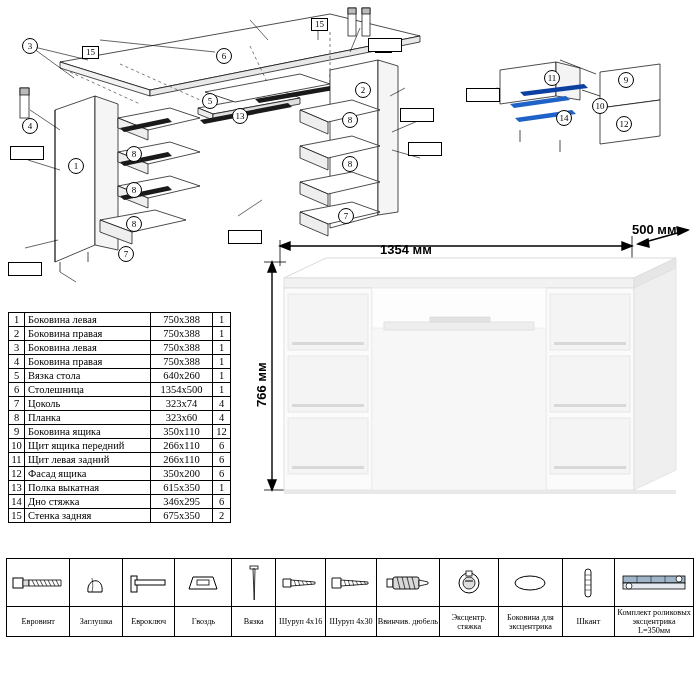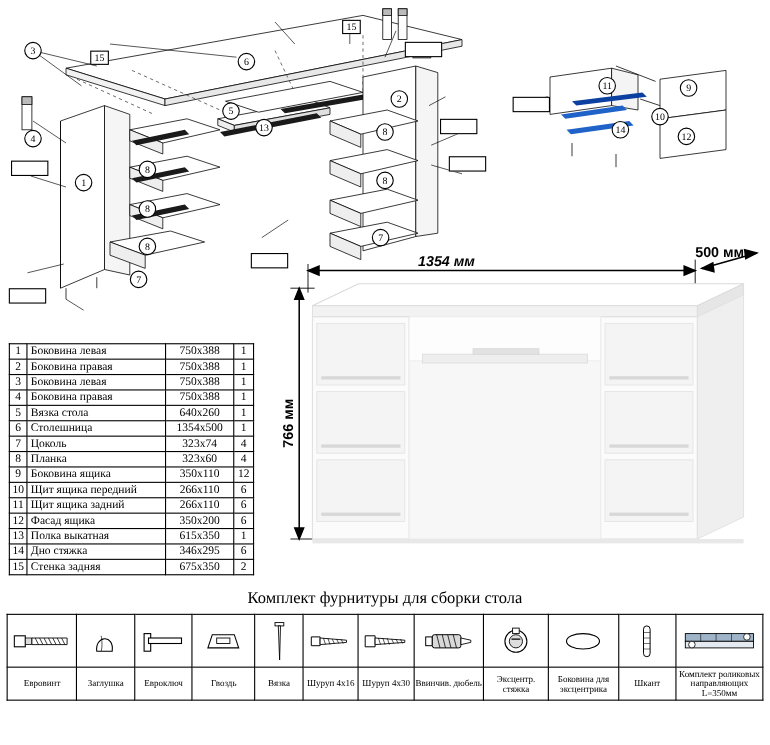--- a/index.html
+++ b/index.html
@@ -294,21 +294,21 @@
           <td class="qty">12</td>
         </tr>
       <tr>
           <td class="num">10</td>
           <td class="name">Щит ящика передний</td>
           <td class="dim">266х110</td>
           <td class="qty">6</td>
         </tr>
       <tr>
           <td class="num">11</td>
-          <td class="name">Щит ящика задний</td>
+          <td class="name">Щит левая задний</td>
           <td class="dim">266х110</td>
           <td class="qty">6</td>
         </tr>
       <tr>
           <td class="num">12</td>
           <td class="name">Фасад ящика</td>
           <td class="dim">350х200</td>
           <td class="qty">6</td>
         </tr>
       <tr>
@@ -391,26 +391,25 @@
         <polygon points="120,66 294,66 294,268 120,268" fill="#f7f7f7" stroke="#ededed" stroke-width="0.8"></polygon>
         <polygon points="120,66 294,66 294,106 120,106" fill="#fdfdfd" stroke="#ececec" stroke-width="0.8"></polygon>
 
         <rect x="132" y="100" width="150" height="8" fill="#eeeeee" stroke="#dddddd" stroke-width="0.8"></rect>
         <rect x="178" y="95" width="60" height="5" fill="#e2e2e2" stroke="#d5d5d5" stroke-width="0.6"></rect>
 
         <rect x="32" y="268" width="392" height="4" fill="#e8e8e8"></rect>
       </g>
     </svg>
 
-    <div class="dim-label" style="left:128px; top:8px;font-style:italic;">1354 мм</div>
+    <div class="dim-label" style="left:128px; top:20px;">1354 мм</div>
     <div class="dim-label" style="left:380px; top:0px;">500 мм</div>
     <div class="dim-label vertical" style="left:2px; top:185px;">766 мм</div>
   </div>
 
-  <div class="kit-title">Комплект фурнитуры для сборки стола</div>
 
   <table class="kit">
     <colgroup>
       <col style="width:58px">
         <col style="width:48px">
         <col style="width:48px">
         <col style="width:52px">
       <col style="width:40px">
         <col style="width:46px">
         <col style="width:46px">
@@ -569,18 +568,18 @@
         <td>Заглушка</td>
         <td>Евроключ</td>
         <td>Гвоздь</td>
         <td>Вязка</td>
         <td>Шуруп 4х16</td>
         <td>Шуруп 4х30</td>
         <td>Ввинчив. дюбель</td>
         <td>Эксцентр. стяжка</td>
         <td>Боковина для эксцентрика</td>
         <td>Шкант</td>
-        <td>Комплект роликовых направляющих L=350мм</td>
+        <td>Комплект роликовых эксцентрика L=350мм</td>
       </tr>
     </tbody>
   </table>
 
 </div>
 
 </body></html>

